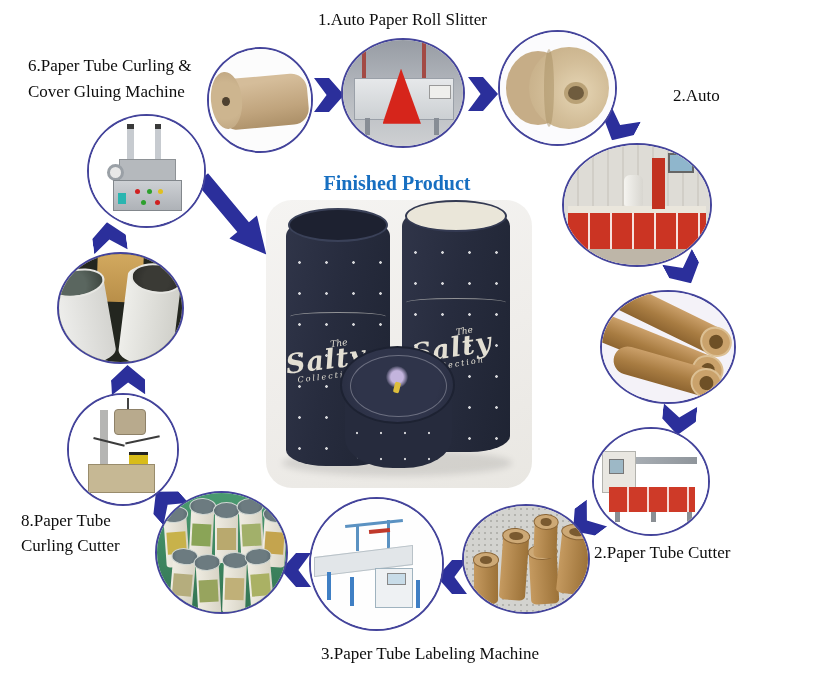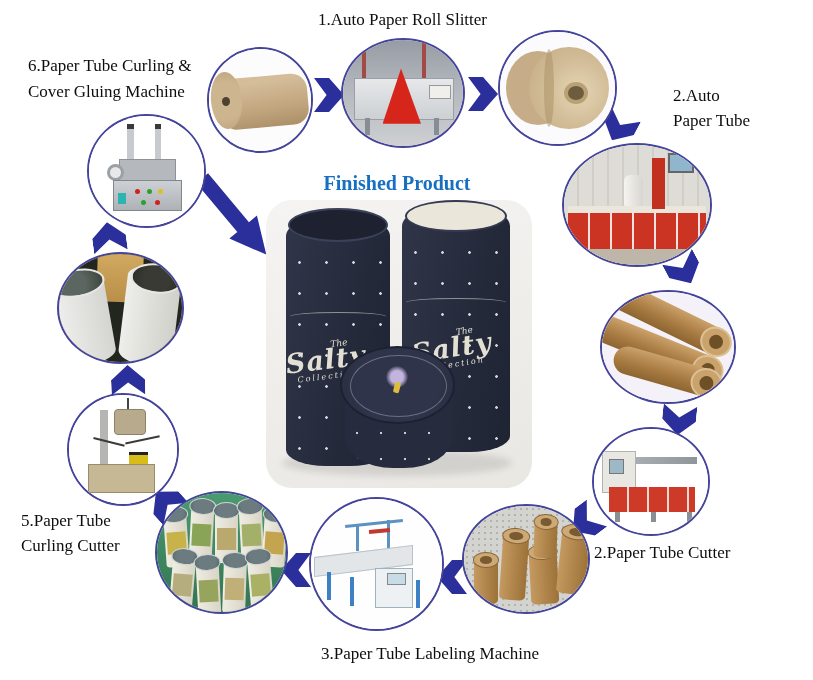--- a/index.html
+++ b/index.html
@@ -199,30 +199,29 @@
 </head>
 <body>
 
 <div class="stage">
 
   <div class="lbl" id="lbl1">
     <span>1.Auto Paper Roll Slitter</span>
   </div>
   <div class="lbl" id="lbl2">
     <span>2.Auto</span>
-    <span>Paper Tube</span>
   </div>
   <div class="lbl" id="lbl3">
     <span>2.Paper Tube Cutter</span>
   </div>
   <div class="lbl" id="lbl4">
     <span>3.Paper Tube Labeling Machine</span>
   </div>
   <div class="lbl" id="lbl5">
-    <span>5.Paper Tube</span>
+    <span>8.Paper Tube</span>
     <span>Curling Cutter</span>
   </div>
   <div class="lbl" id="lbl6">
     <span>6.Paper Tube Curling &amp;</span>
     <span>Cover Gluing Machine</span>
   </div>
   <div id="finished">Finished Product</div>
 
   <div class="photo">
     <div class="shadow" style="left:16px;top:250px;width:230px;height:26px;"></div>

